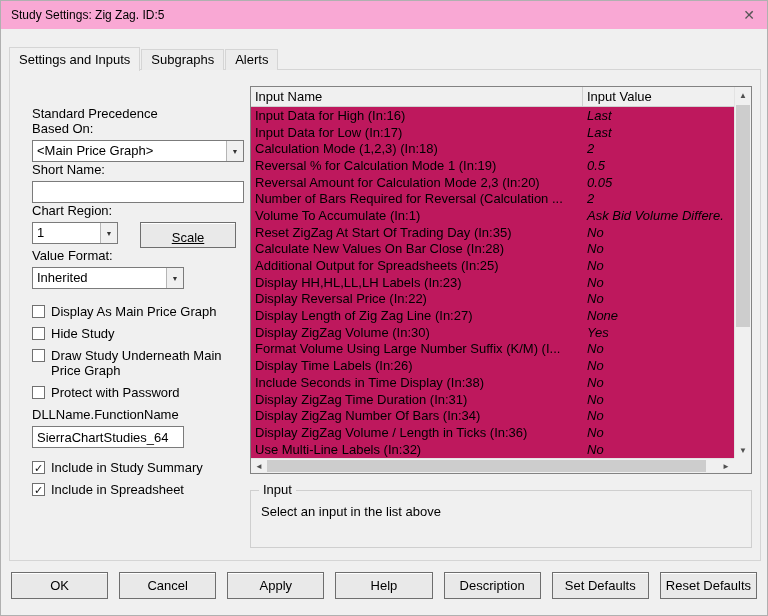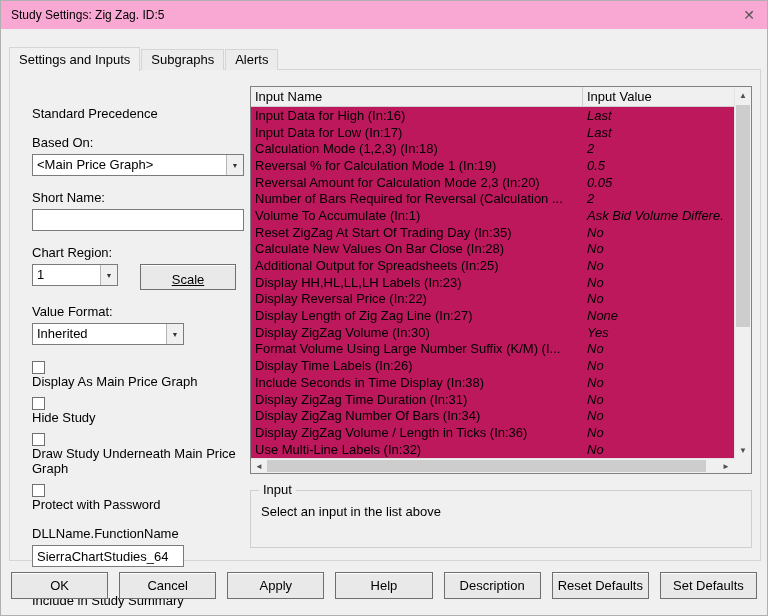--- a/index.html
+++ b/index.html
@@ -16,38 +16,38 @@
   .tab-strip { position:absolute; left:8px; top:45px; height:24px; display:flex; align-items:flex-end; z-index:2; }
   .tab { height:21px; padding:2px 9px 0; background:#ececec; border:1px solid #d5d5d5; border-bottom:none;
          margin-right:1px; white-space:nowrap; cursor:default; }
   .tab.active { height:24px; padding-top:4px; background:#f0f0f0; margin-bottom:-1px; }
 
   .tab-panel { position:absolute; left:8px; top:68px; width:752px; height:492px;
                background:#f0f0f0; border:1px solid #d5d5d5; }
 
   
   .left-col { position:absolute; left:22px; top:36px; width:212px; }
-  .lbl { margin-top:14px; }
+  .lbl { }
   .lbl.first { margin-top:0; }
   .combo { display:flex; height:22px; border:1px solid #7b7b7b; background:#fff; align-items:stretch; margin-top:4px; }
   .combo-value { flex:1; padding:2px 4px 10px; overflow:hidden; white-space:nowrap; }
   .combo-btn { width:17px; background:#f0f0f0; border-left:1px solid #b5b5b5; display:flex;
                align-items:center; justify-content:center; font-size:7px; color:#333; }
   .textbox { display:block; width:212px; height:22px; border:1px solid #7b7b7b; background:#fff;
              padding:0 4px; font:inherit; margin-top:4px; }
   .textbox.narrow { width:152px; }
   .combo.narrow { width:152px; }
   .region-row { display:flex; margin-top:4px; align-items:flex-start; }
   .region-row .combo { width:86px; margin-top:0; }
   .scale-btn { margin-left:22px; width:96px; height:26px; background:#e9e9e9; border:1px solid #6e6e6e;
                box-shadow:inset 0 1px 0 #fff; font:inherit; text-align:center; padding-top:4px; cursor:default;text-decoration:underline; }
 
   .checks { margin-top:15px; }
   .checks.summary { margin-top:12px; }
-  .check { display:flex; margin-bottom:7px; cursor:default;flex-direction:column; }
+  .check { display:flex; margin-bottom:7px; cursor:default; }
   .cb-box { width:13px; height:13px; min-width:13px; border:1px solid #707070; background:#fff; margin-right:6px;
             margin-top:1px; font-size:11px; line-height:12px; text-align:center; color:#111; }
   .cb-label { flex:1; line-height:15px; }
 
   
   .table-area { position:absolute; left:240px; top:16px; width:502px; height:388px;
                 border:1px solid #828282; background:#be185d; }
   .thead { position:absolute; left:0; top:0; right:17px; height:20px; display:flex;
            background:#f0f0f0; border-bottom:1px solid #cfcfcf; }
   .th { padding:2px 4px 0; white-space:nowrap; overflow:hidden; }
@@ -275,17 +275,17 @@
     </div>
 
   </div>
 
   <div class="button-row" id="button-row">
       <button class="btn">OK</button>
       <button class="btn">Cancel</button>
       <button class="btn">Apply</button>
       <button class="btn">Help</button>
       <button class="btn">Description</button>
+      <button class="btn">Set Defaults</button>
       <button class="btn">Reset Defaults</button>
-      <button class="btn">Set Defaults</button>
     </div>
 
 </div>
 
 </body></html>

